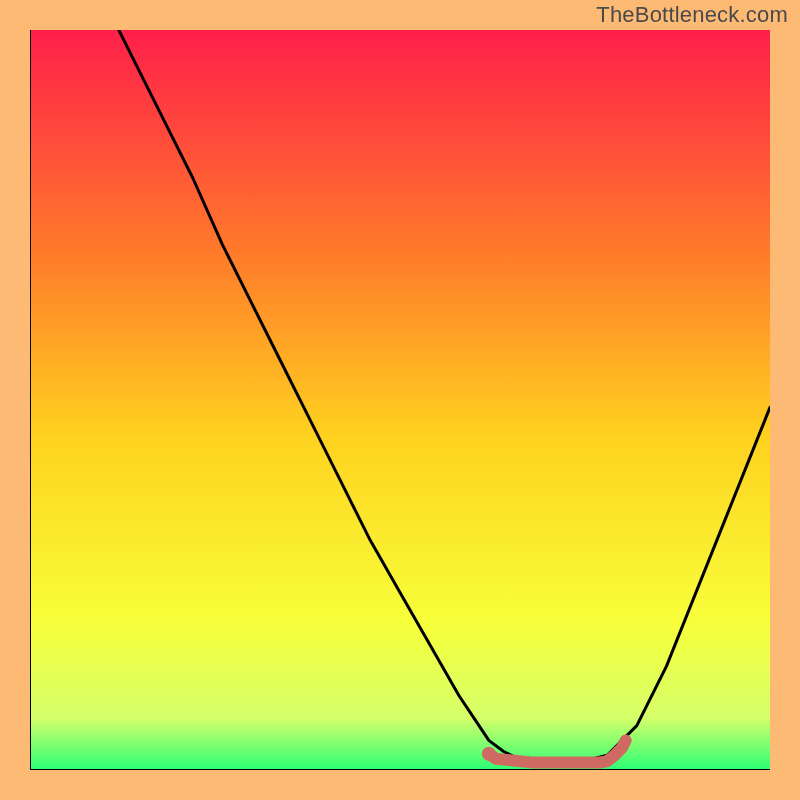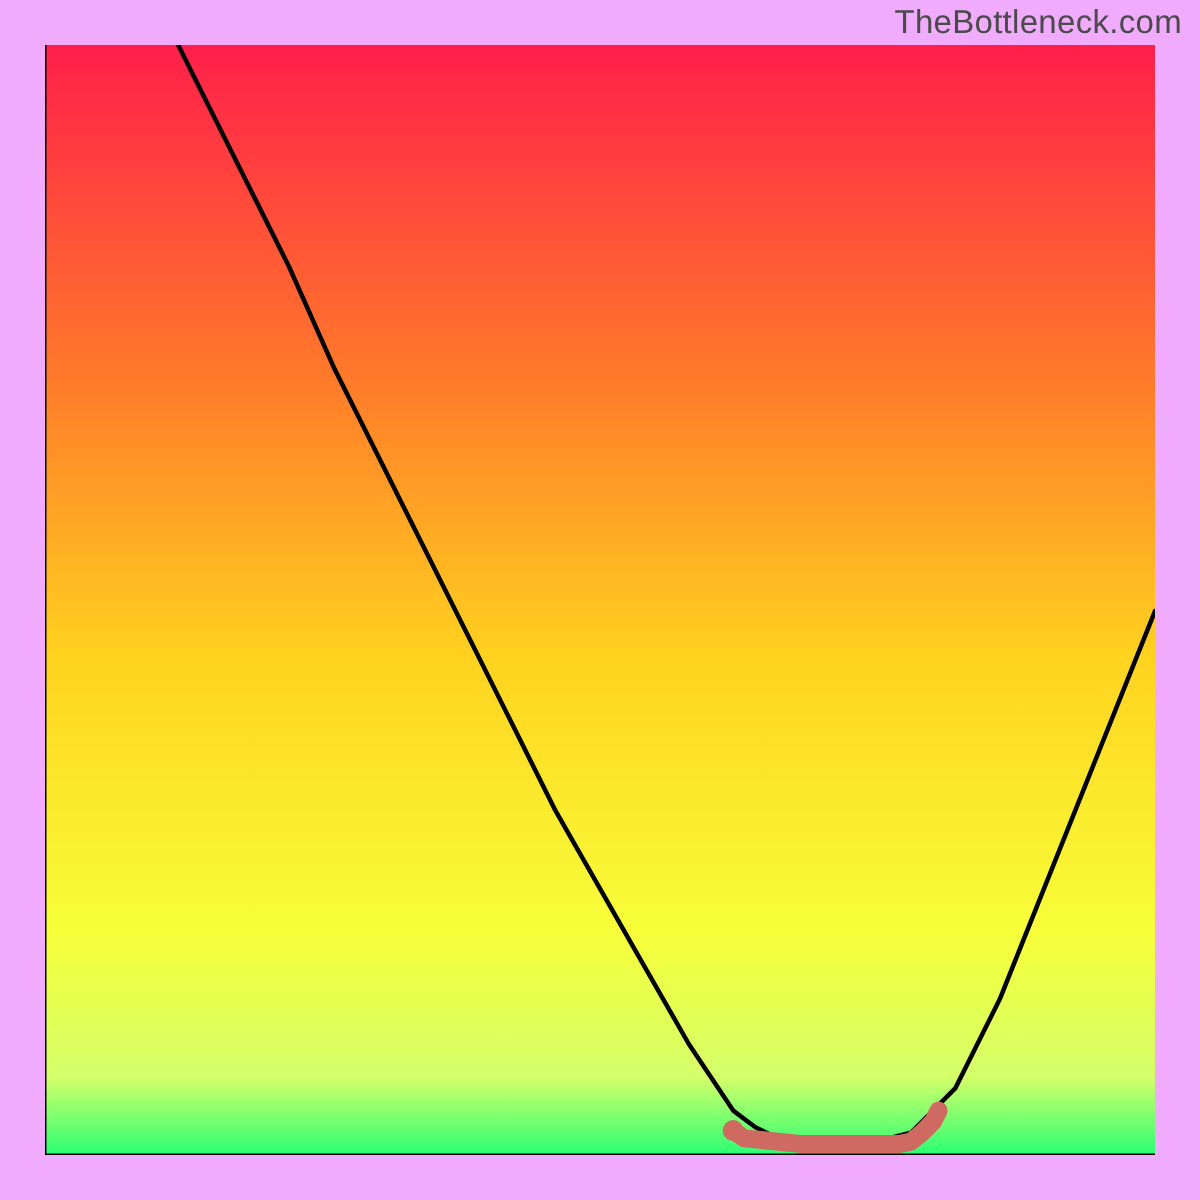--- a/index.html
+++ b/index.html
@@ -10,21 +10,21 @@
     background: #000;
     overflow: hidden;
     font-family: Arial, Helvetica, sans-serif;
   }
   .frame {
     position: absolute;
     left: 0;
     top: 0;
     width: 800px;
     height: 800px;
-    background: #f0abfc;
+    background: #fdba74;
   }
   .watermark {
     position: absolute;
     top: 2px;
     right: 12px;
     color: #4a4a4a;
     font-size: 22px;
     font-weight: 400;
     letter-spacing: 0.2px;
   }

